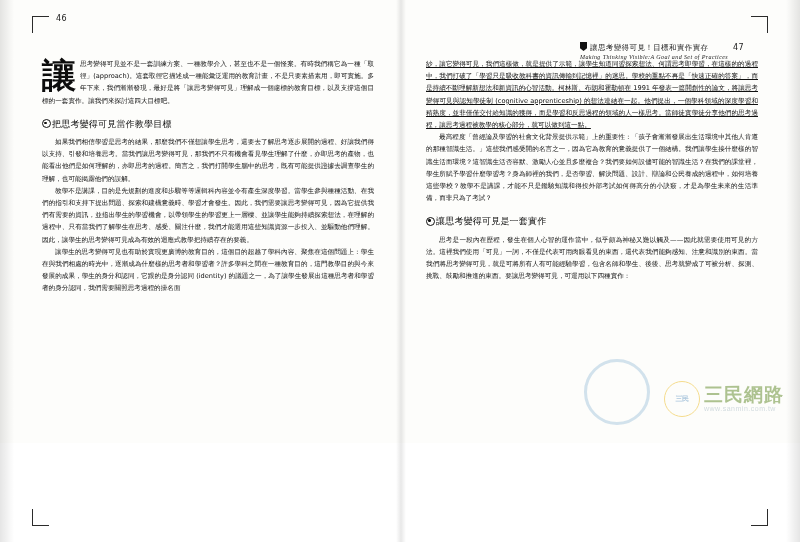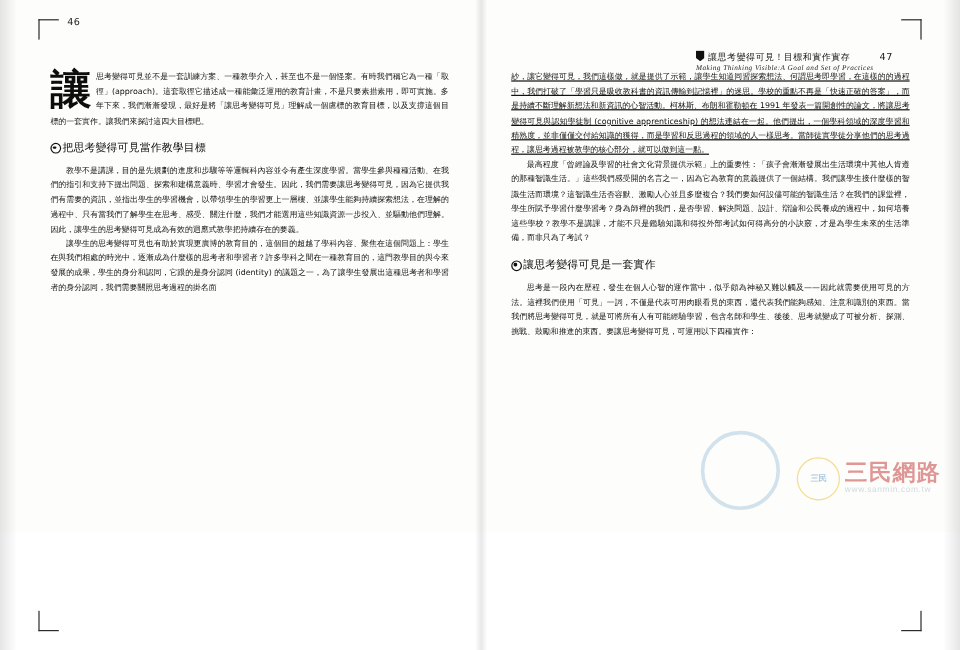--- a/index.html
+++ b/index.html
@@ -170,21 +170,21 @@
     display: flex; align-items: center; justify-content: center;
     color: #4a86b8;
     font-size: 7px;
     font-weight: 700;
     letter-spacing: -0.5px;
   }
   .wm-text { line-height: 1.05; }
   .wm-main {
     font-size: 19px;
     font-weight: 700;
-    color: #b91c1c;
+    color: #4d7c0f;
     letter-spacing: 1px;
     font-family: "DejaVu Sans", sans-serif;
   }
   .wm-sub {
     font-size: 7px;
     color: #9bb0bb;
     letter-spacing: 0.5px;
     font-family: "Liberation Sans", sans-serif;
   }
   .wm-ring {
@@ -212,20 +212,21 @@
       <div class="dropcap-para">
         <span class="dropcap">讓</span>
         <span>思考變得可見並不是一套訓練方案、一種教學介入，甚至也不是一個怪案。有時我們稱它為一種「取徑」(approach)。這套取徑它描述成一種能彙泛運用的教育計畫，不是只要素措素用，即可實施。多年下來，我們漸漸發現，最好是將「讓思考變得可見」理解成一個慮標的教育目標，以及支撐這個目標的一套實作。讓我們來探討這四大目標吧。</span>
       </div>
 
       <h2 class="sec">
         <span class="bullet-dot"></span>
         <span>把思考變得可見當作教學目標</span>
       </h2>
 
+      <p>如果我們相信學習是思考的結果，那麼我們不僅想讓學生思考，還要去了解思考逐步展開的過程、好讓我們得以支持、引發和培養思考。當我們讓思考變得可見，那我們不只有機會看見學生理解了什麼，亦即思考的產物，也能看出他們是如何理解的，亦即思考的過程。簡言之，我們打開學生腦中的思考，既有可能提供證據去調查學生的理解，也可能揭露他們的誤解。</p>
       <p>教學不是講課，目的是先規劃的進度和步驟等等邏輯科內容並令有產生深度學習。當學生參與種種活動、在我們的指引和支持下提出問題、探索和建構意義時、學習才會發生。因此，我們需要讓思考變得可見，因為它提供我們有需要的資訊，並指出學生的學習機會，以帶領學生的學習更上一層樓、並讓學生能夠持續探索想法，在理解的過程中、只有當我們了解學生在思考、感受、關注什麼，我們才能選用這些知識資源一步投入、並驅動他們理解。因此，讓學生的思考變得可見成為有效的迴應式教學把持續存在的要義。</p>
       <p>讓學生的思考變得可見也有助於實現更廣博的教育目的，這個目的超越了學科內容、聚焦在這個問題上：學生在與我們相處的時光中，逐漸成為什麼樣的思考者和學習者？許多學科之間在一種教育目的，這門教學目的與今來發展的成果，學生的身分和認同，它跟的是身分認同 (identity) 的議題之一，為了讓學生發展出這種思考者和學習者的身分認同，我們需要關照思考過程的掛名面</p>
     </div>
   </div>
 
   <div class="leaf right">
     <div class="corner c-tr"></div>
     <div class="corner c-br"></div>
 
     <div class="hdr hdr-right">

